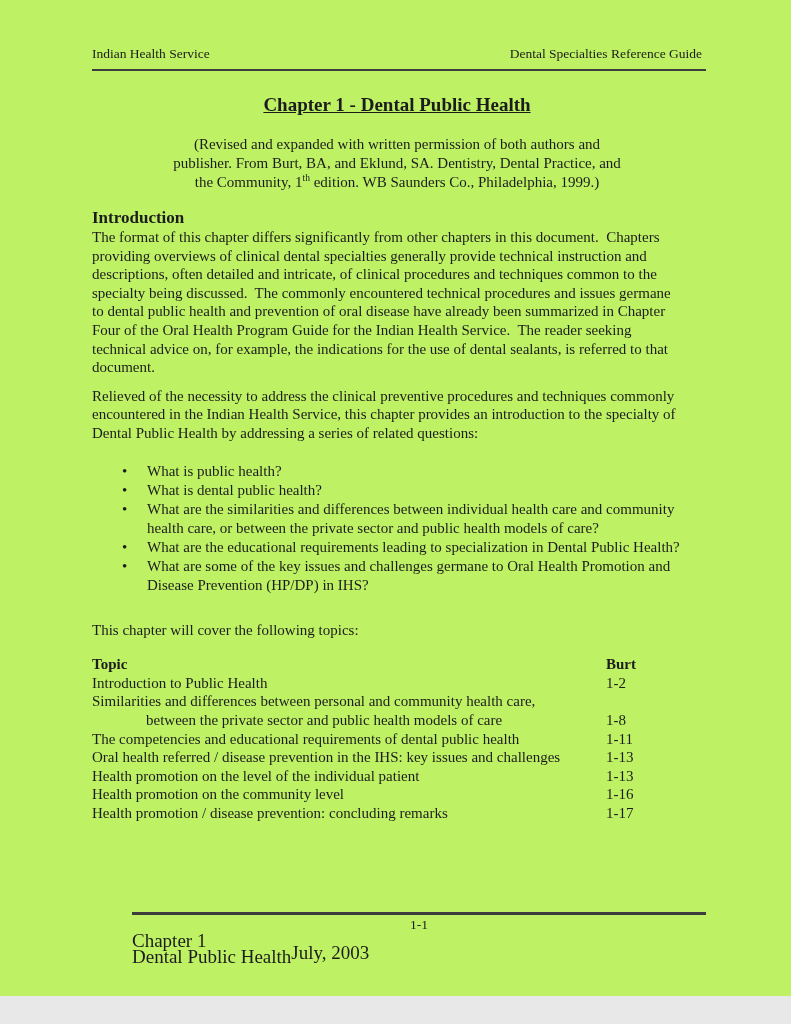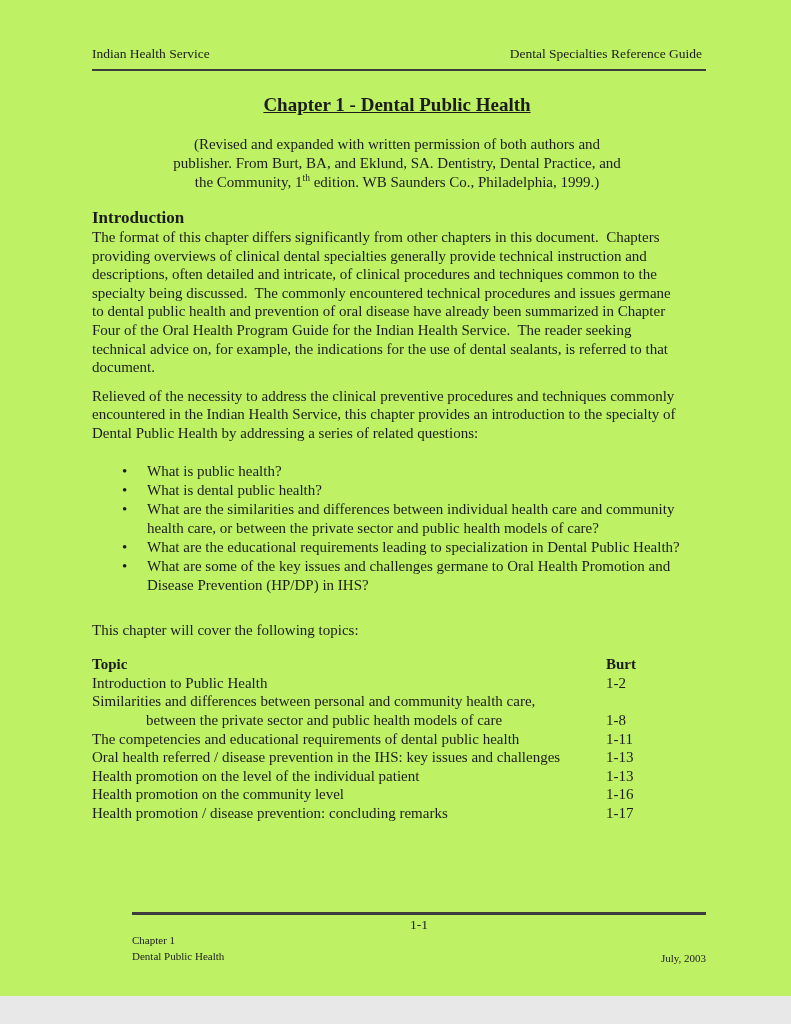--- a/index.html
+++ b/index.html
@@ -104,23 +104,23 @@
     background: #3d3d3d;
   }
   .footer-page-num {
     text-align: center;
     font-size: 13.5px;
     line-height: 17px;
     margin-top: 1px;
   }
   .footer-bottom {
     display: flex;
-    justify-content: space-between;
+    justify-content: flex-start;
     align-items: flex-end;
-    font-size: 11px;
+    font-size: 19px;
     margin-top: 0;
   }
   .footer-left div { line-height: 15.5px; }
 </style>
 </head>
 <body>
 
 <div class="page">
 
   <div class="running-header">

